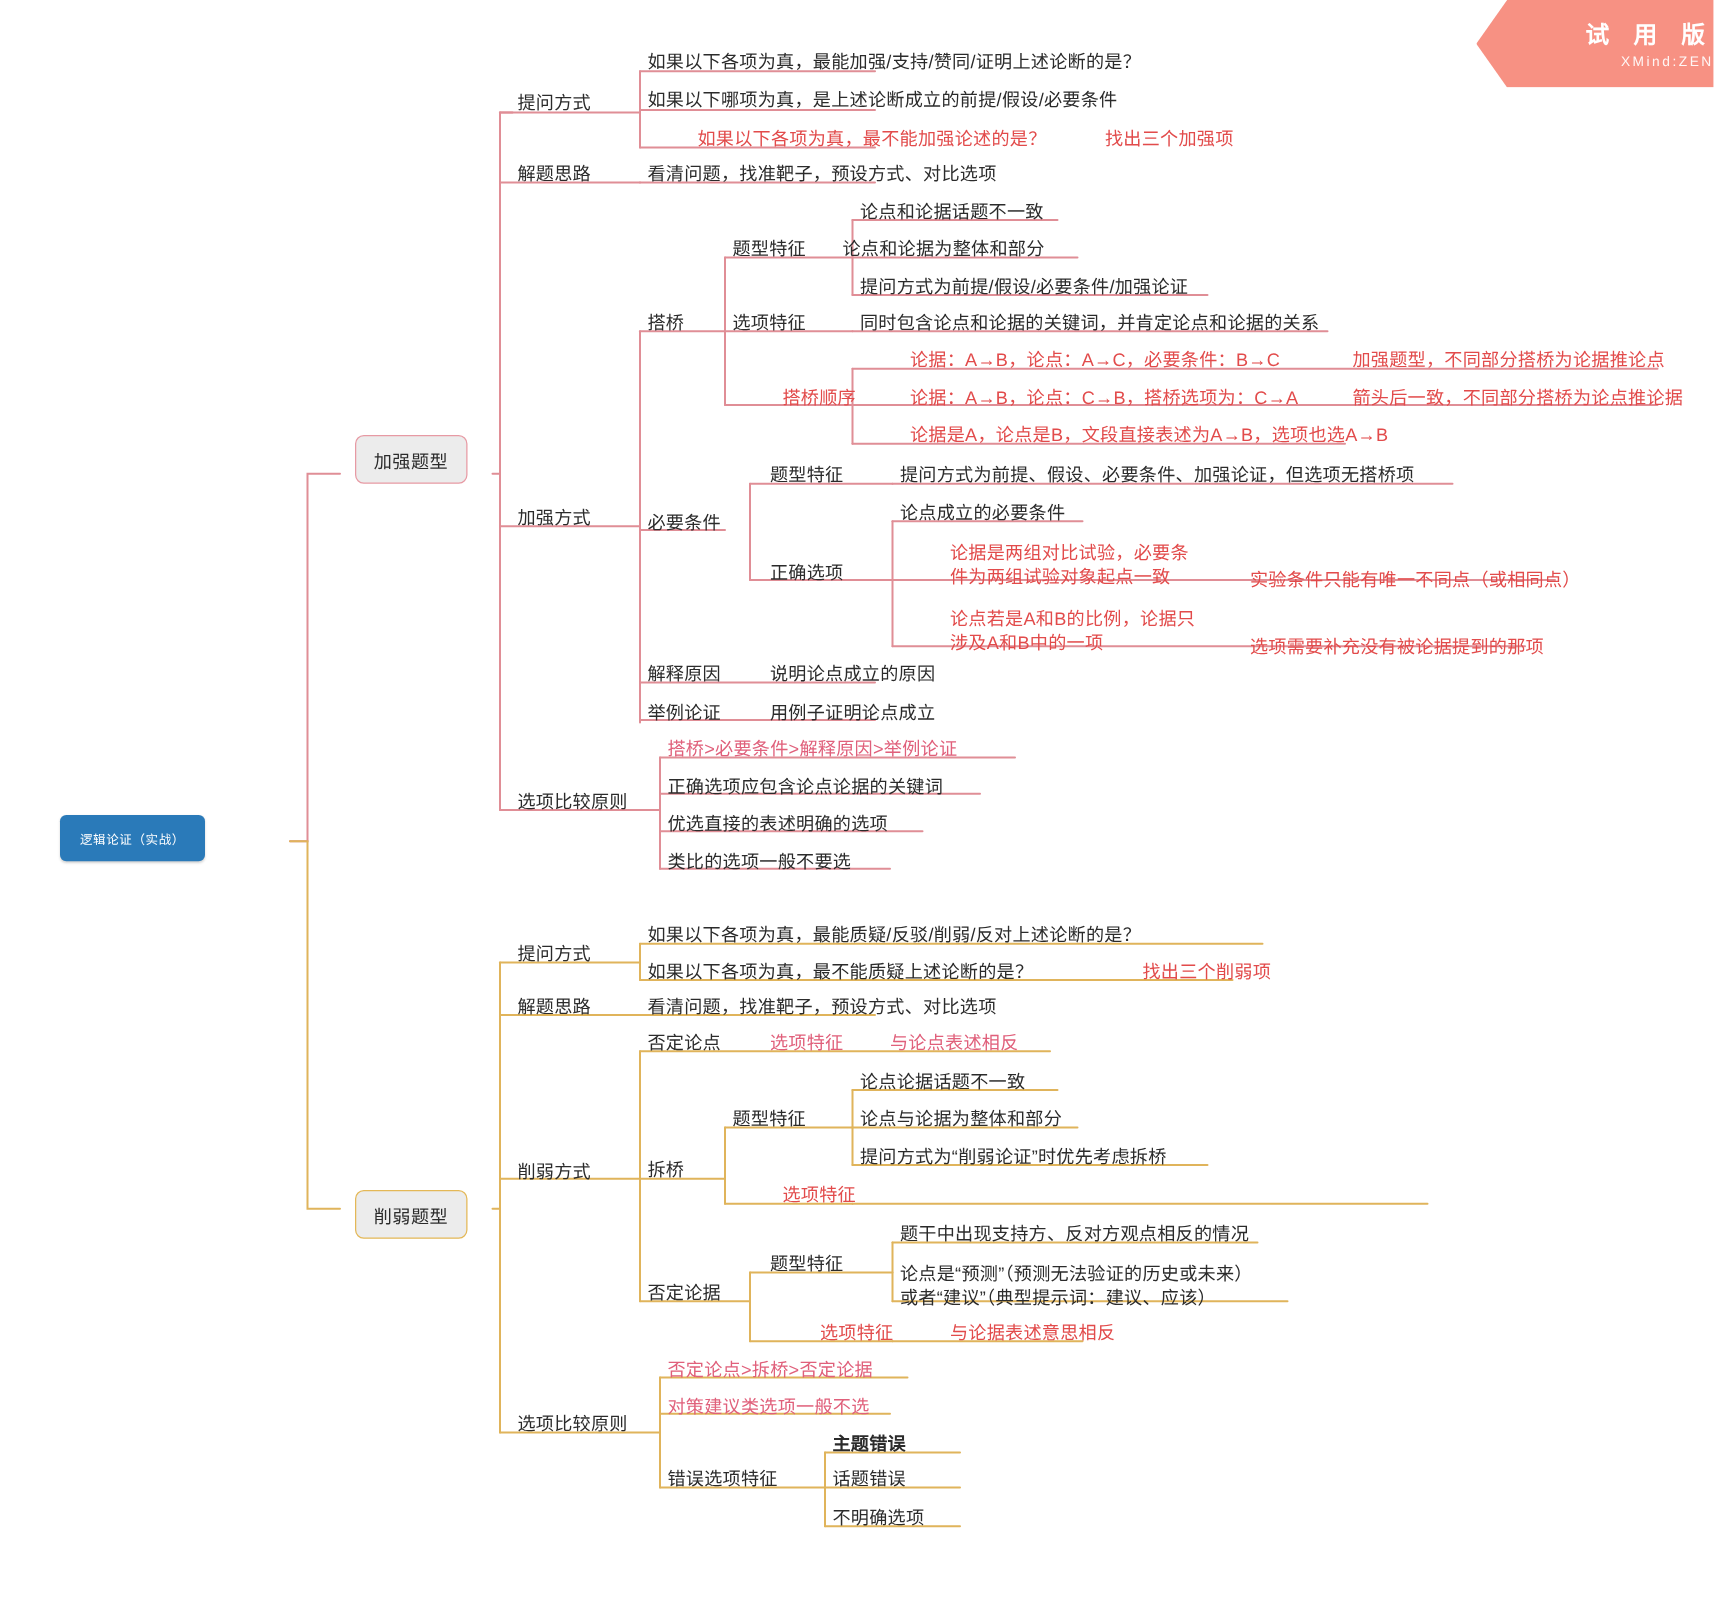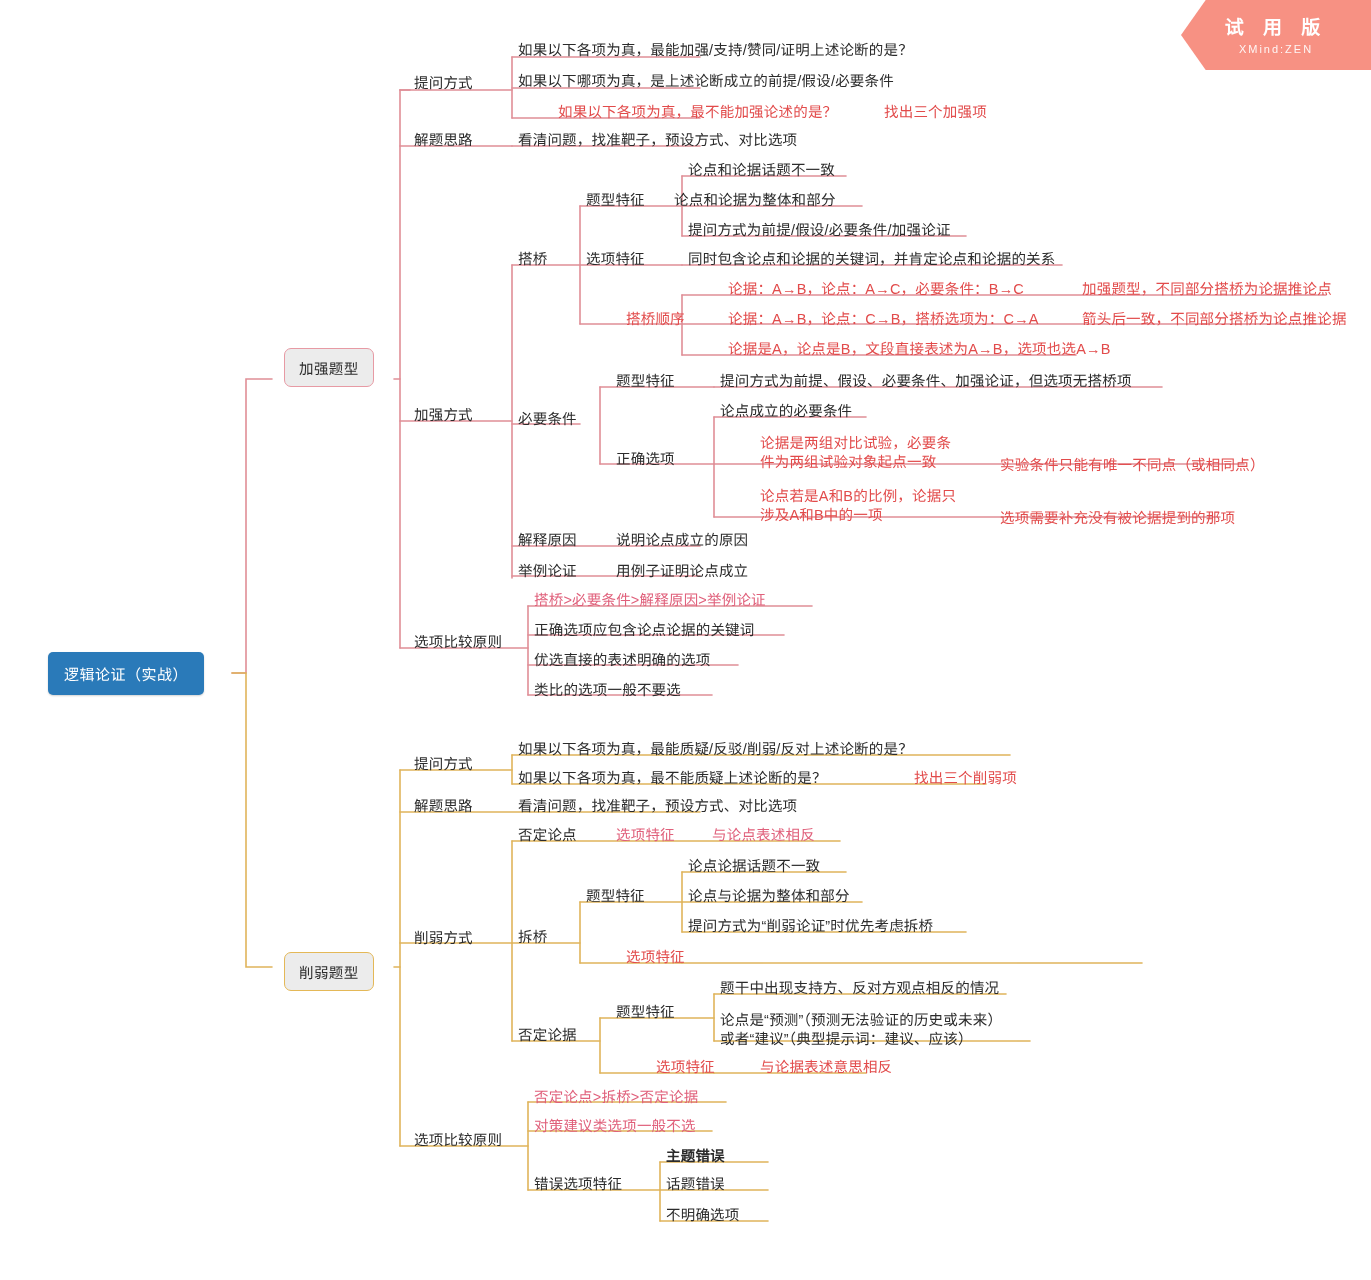--- a/index.html
+++ b/index.html
@@ -25,21 +25,21 @@
   }
   .node.red{color:#e24b4b;margin-left:40px;}
   .node.pink{color:#e0607b;}
 
   
   .root{
     position:absolute;
     background:#2a7ab9;
     color:#ffffff;
     border-radius:5px;
-    font-size:15px;
+    font-size:10px;
     padding:11px 16px;
     box-shadow:0 1px 2px rgba(0,0,0,.18);
     letter-spacing:.5px;
     text-align:center;
   }
   
   .chip{
     position:absolute;
     background:#ececec;
     border-radius:7px;
@@ -52,21 +52,21 @@
   .chip.gold{border:1.6px solid #e4b857;color:#2b2b2b;}
 
   .twoline{line-height:1.28;}
   .badge{
     position:absolute;
     right:0;top:0;
     width:190px;height:70px;
     background:#f79183;
     clip-path:polygon(13% 0, 100% 0, 100% 100%, 13% 100%, 0 50%);
     color:#fff;
-    text-align:center;
+    text-align:right;
     box-sizing:border-box;
     padding-top:12px;
   }
   .badge .b1{font-size:19px;letter-spacing:7px;font-weight:bold;}
   .badge .b2{font-size:11px;letter-spacing:2px;margin-top:4px;opacity:.92;}
 </style>
 </head>
 <body>
 
 <div id="canvas">

